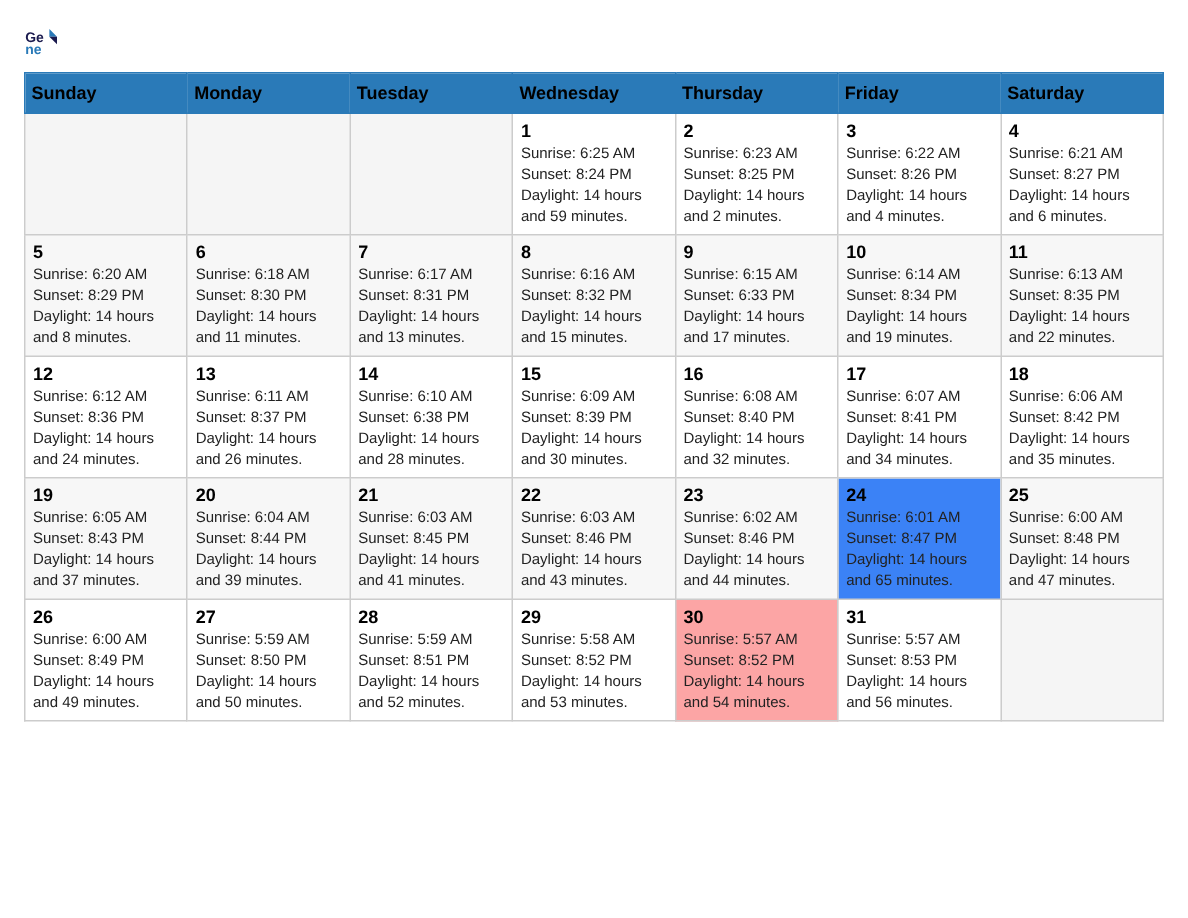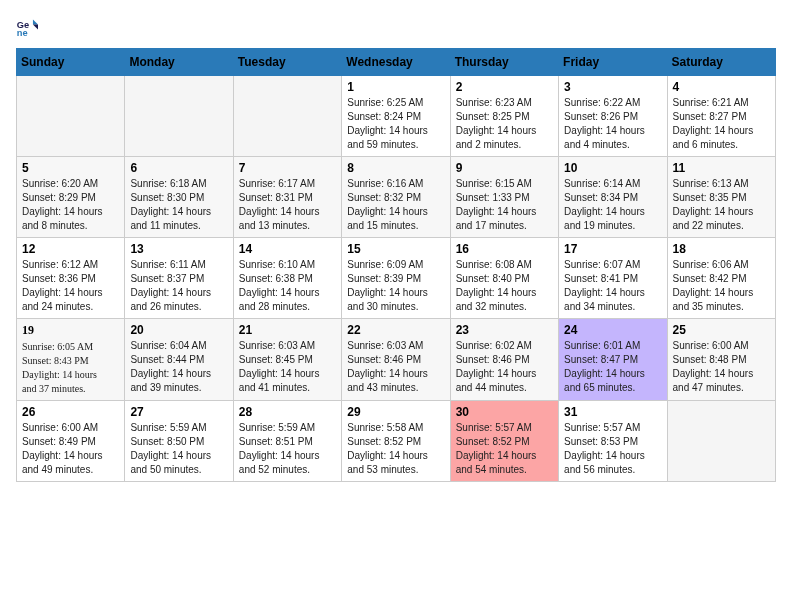--- a/index.html
+++ b/index.html
@@ -137,21 +137,21 @@
         <td style="background: rgb(247, 247, 247);">
           <span class="day-num">7</span>
           <div class="day-info"><span>Sunrise: 6:17 AM</span><br><span>Sunset: 8:31 PM</span><br><span>Daylight: 14 hours</span><br><span>and 13 minutes.</span><br></div>
         </td>
         <td style="background: rgb(247, 247, 247);">
           <span class="day-num">8</span>
           <div class="day-info"><span>Sunrise: 6:16 AM</span><br><span>Sunset: 8:32 PM</span><br><span>Daylight: 14 hours</span><br><span>and 15 minutes.</span><br></div>
         </td>
         <td style="background: rgb(247, 247, 247);">
           <span class="day-num">9</span>
-          <div class="day-info"><span>Sunrise: 6:15 AM</span><br><span>Sunset: 1:33 PM</span><br><span>Daylight: 14 hours</span><br><span>and 17 minutes.</span><br></div>
+          <div class="day-info"><span>Sunrise: 6:15 AM</span><br><span>Sunset: 6:33 PM</span><br><span>Daylight: 14 hours</span><br><span>and 17 minutes.</span><br></div>
         </td>
         <td style="background: rgb(247, 247, 247);">
           <span class="day-num">10</span>
           <div class="day-info"><span>Sunrise: 6:14 AM</span><br><span>Sunset: 8:34 PM</span><br><span>Daylight: 14 hours</span><br><span>and 19 minutes.</span><br></div>
         </td>
         <td style="background: rgb(247, 247, 247);">
           <span class="day-num">11</span>
           <div class="day-info"><span>Sunrise: 6:13 AM</span><br><span>Sunset: 8:35 PM</span><br><span>Daylight: 14 hours</span><br><span>and 22 minutes.</span><br></div>
         </td>
       </tr>
@@ -179,41 +179,41 @@
         <td style="background: rgb(255, 255, 255);">
           <span class="day-num">17</span>
           <div class="day-info"><span>Sunrise: 6:07 AM</span><br><span>Sunset: 8:41 PM</span><br><span>Daylight: 14 hours</span><br><span>and 34 minutes.</span><br></div>
         </td>
         <td style="background: rgb(255, 255, 255);">
           <span class="day-num">18</span>
           <div class="day-info"><span>Sunrise: 6:06 AM</span><br><span>Sunset: 8:42 PM</span><br><span>Daylight: 14 hours</span><br><span>and 35 minutes.</span><br></div>
         </td>
       </tr>
       <tr>
-        <td style="background: rgb(247, 247, 247); font-family: Liberation Serif, serif;">
+        <td style="background: rgb(247, 247, 247);">
           <span class="day-num">19</span>
           <div class="day-info"><span>Sunrise: 6:05 AM</span><br><span>Sunset: 8:43 PM</span><br><span>Daylight: 14 hours</span><br><span>and 37 minutes.</span><br></div>
         </td>
         <td style="background: rgb(247, 247, 247);">
           <span class="day-num">20</span>
           <div class="day-info"><span>Sunrise: 6:04 AM</span><br><span>Sunset: 8:44 PM</span><br><span>Daylight: 14 hours</span><br><span>and 39 minutes.</span><br></div>
         </td>
         <td style="background: rgb(247, 247, 247);">
           <span class="day-num">21</span>
           <div class="day-info"><span>Sunrise: 6:03 AM</span><br><span>Sunset: 8:45 PM</span><br><span>Daylight: 14 hours</span><br><span>and 41 minutes.</span><br></div>
         </td>
         <td style="background: rgb(247, 247, 247);">
           <span class="day-num">22</span>
           <div class="day-info"><span>Sunrise: 6:03 AM</span><br><span>Sunset: 8:46 PM</span><br><span>Daylight: 14 hours</span><br><span>and 43 minutes.</span><br></div>
         </td>
         <td style="background: rgb(247, 247, 247);">
           <span class="day-num">23</span>
           <div class="day-info"><span>Sunrise: 6:02 AM</span><br><span>Sunset: 8:46 PM</span><br><span>Daylight: 14 hours</span><br><span>and 44 minutes.</span><br></div>
         </td>
-        <td style="background: #c4b5fd;">
+        <td style="background: #3b82f6;">
           <span class="day-num">24</span>
           <div class="day-info"><span>Sunrise: 6:01 AM</span><br><span>Sunset: 8:47 PM</span><br><span>Daylight: 14 hours</span><br><span>and 65 minutes.</span><br></div>
         </td>
         <td style="background: rgb(247, 247, 247);">
           <span class="day-num">25</span>
           <div class="day-info"><span>Sunrise: 6:00 AM</span><br><span>Sunset: 8:48 PM</span><br><span>Daylight: 14 hours</span><br><span>and 47 minutes.</span><br></div>
         </td>
       </tr>
       <tr>
         <td style="background: rgb(255, 255, 255);">

